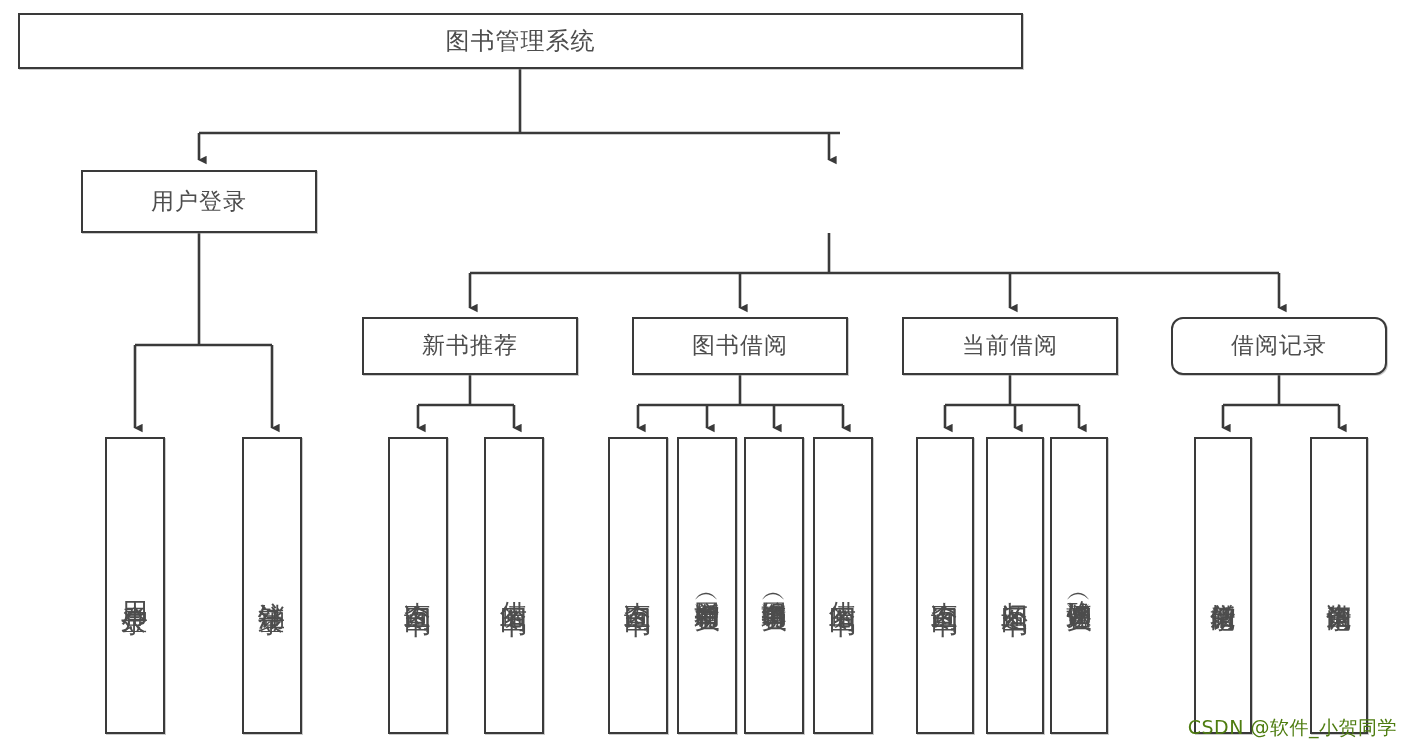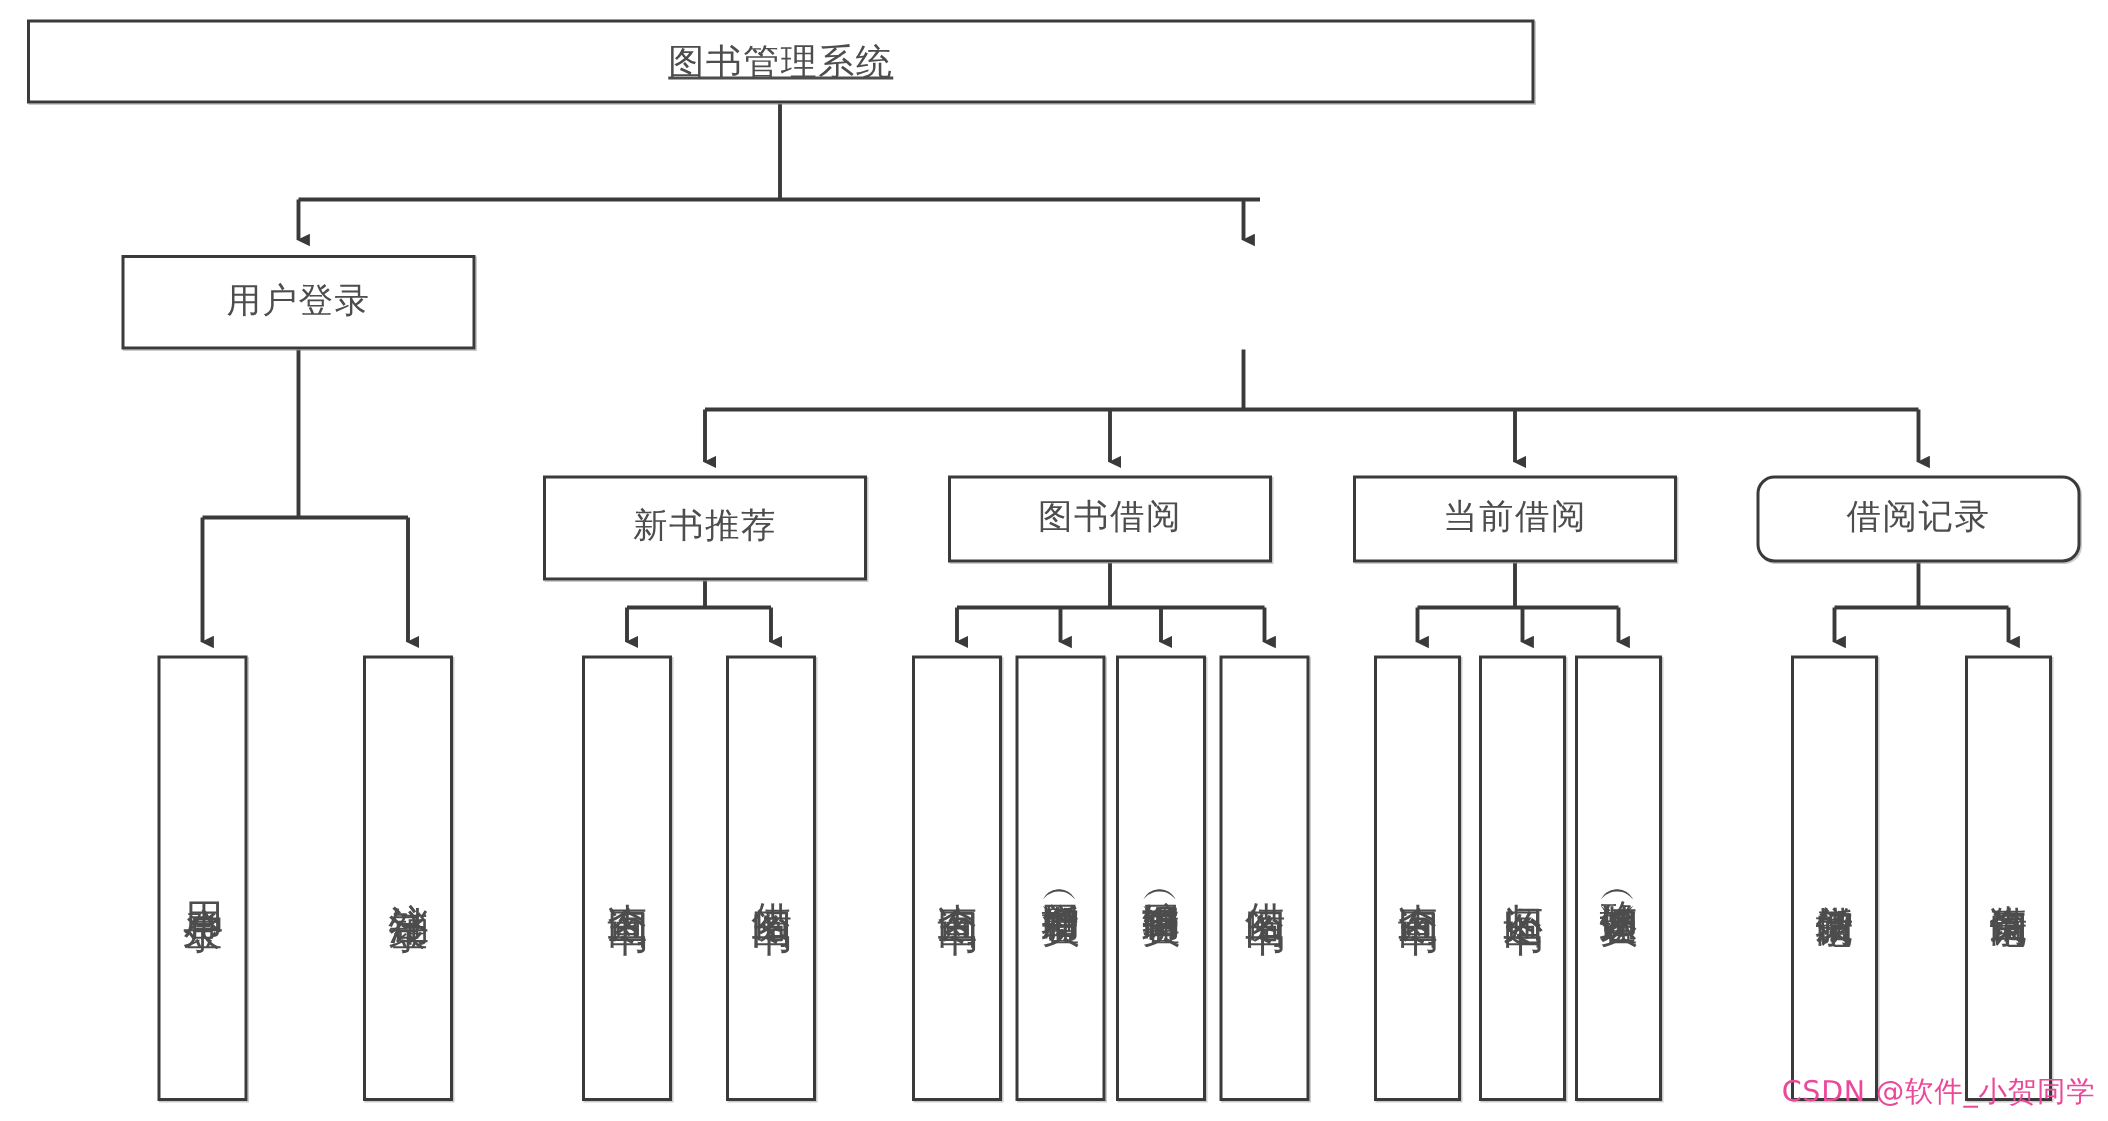--- a/index.html
+++ b/index.html
@@ -44,21 +44,20 @@
   }
   
   .node.horiz .node-label {
     font-size: 23px;
     line-height: 1.2;
     letter-spacing: 1px;
     white-space: nowrap;
   }
   .node.root .node-label {
     font-size: 24px;
-    text-decoration: underline;
   }
   
   .node.leaf {
     align-items: center;
     justify-content: center;
     padding: 8px 2px;
   }
   .node.leaf .node-label {
     writing-mode: vertical-rl;
     text-orientation: upright;
@@ -70,21 +69,21 @@
   }
   .node.leaf.narrow .node-label {
     font-size: 25px;
     letter-spacing: 1px;
   }
   #watermark {
     position: absolute;
     right: 8px;
     bottom: 6px;
     font-size: 19px;
-    color: #ec4899;
+    color: #4d7c0f;
     letter-spacing: 0.5px;
     white-space: nowrap;
   }
 </style>
 </head>
 <body>
 
 <div id="diagram-root">
 
   <svg id="edge-layer" viewBox="0 0 1405 747" width="1405" height="747">
@@ -138,21 +137,21 @@
   </svg>
 
   <div class="node horiz root" style="left:18px; top:13px; width:1005px; height:56px;">
     <span class="node-label">图书管理系统</span>
   </div>
 
   <div class="node horiz" style="left:81px; top:170px; width:236px; height:63px;">
     <span class="node-label">用户登录</span>
   </div>
 
-  <div class="node horiz" style="left:362px; top:317px; width:216px; height:70px;">
+  <div class="node horiz" style="left:362px; top:317px; width:216px; height:58px;">
     <span class="node-label">新书推荐</span>
   </div>
   <div class="node horiz" style="left:632px; top:317px; width:216px; height:58px;">
     <span class="node-label">图书借阅</span>
   </div>
   <div class="node horiz" style="left:902px; top:317px; width:216px; height:58px;">
     <span class="node-label">当前借阅</span>
   </div>
   <div class="node horiz" style="left:1171px; top:317px; width:216px; height:58px;border-radius:12px;">
     <span class="node-label">借阅记录</span>

